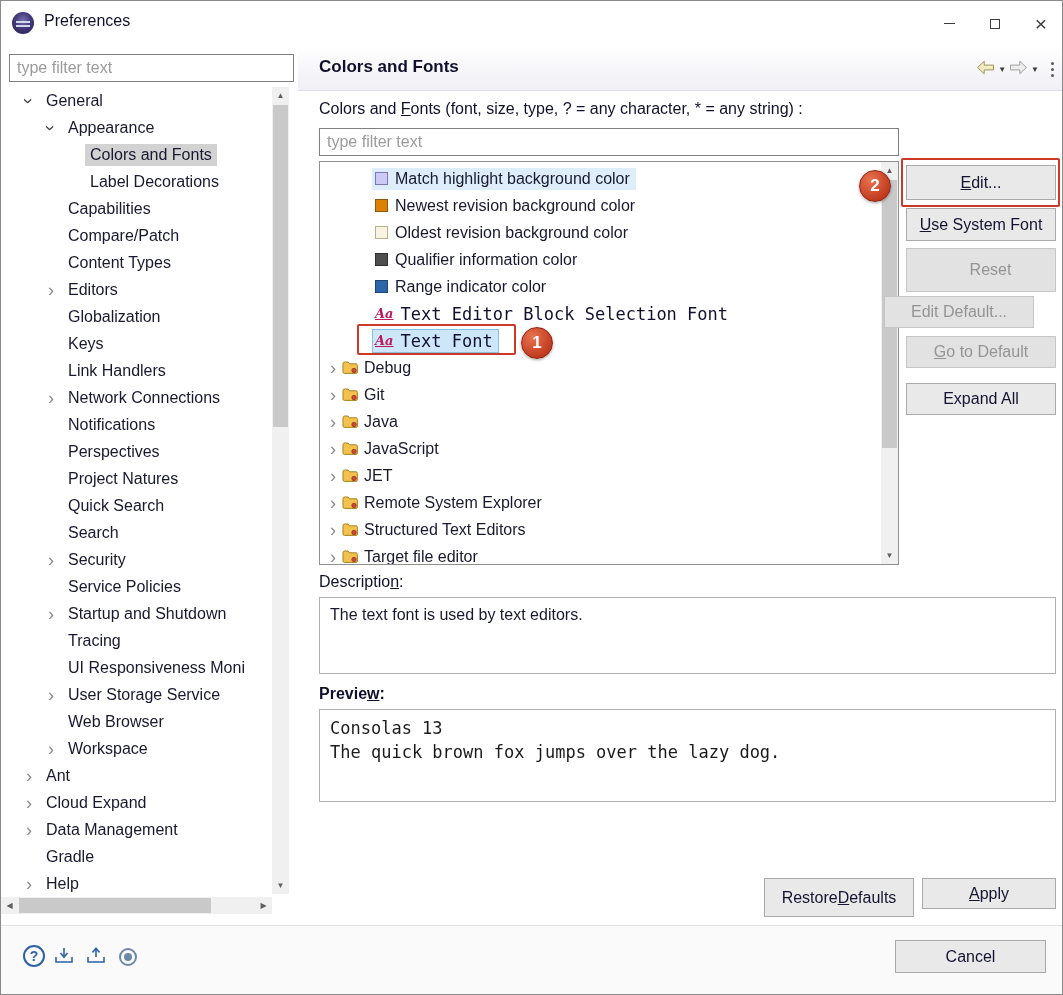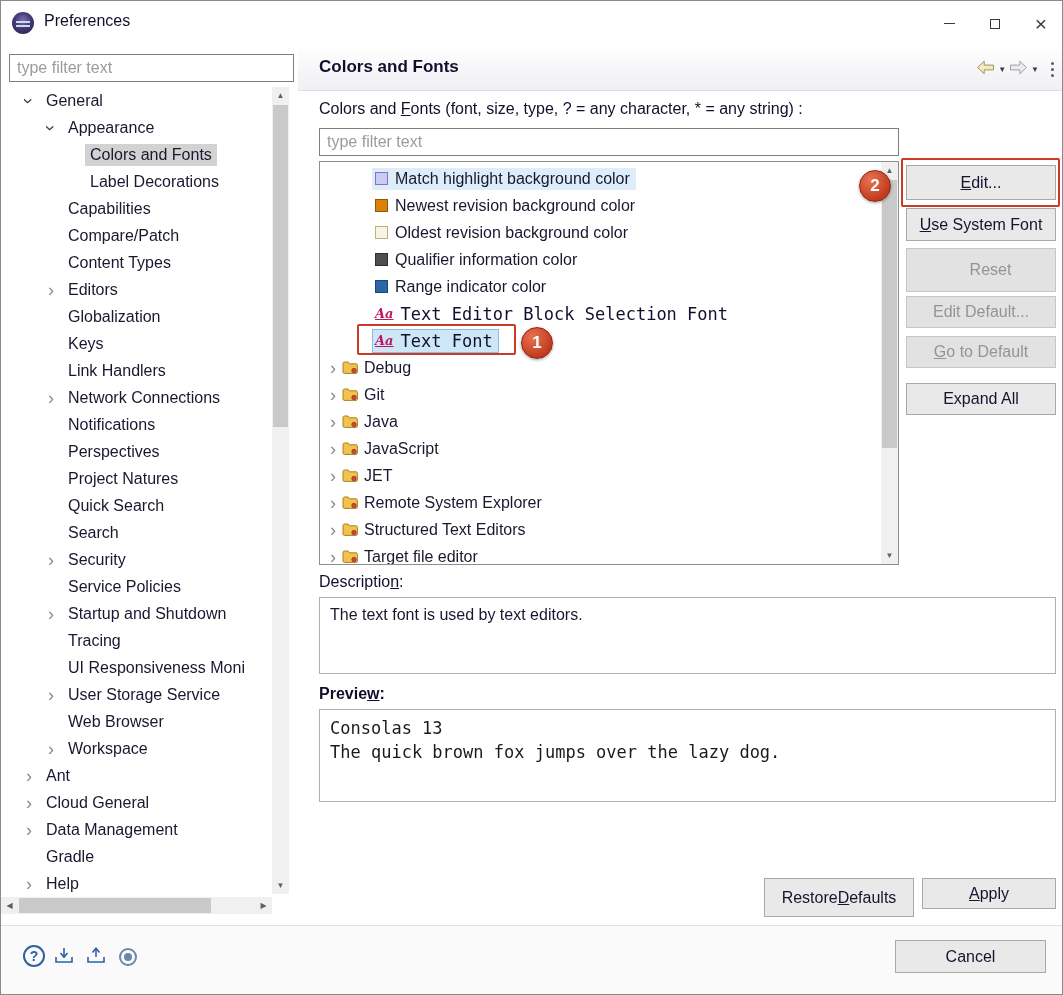--- a/index.html
+++ b/index.html
@@ -72,21 +72,21 @@
   .folder{display:inline-flex;margin-right:6px;flex:none;}
 
   
   button{font-family:inherit;cursor:default;}
   .btn{position:absolute;display:flex;align-items:center;justify-content:center;background:#e9e9e9;
     border:1px solid #a9a9a9;font-size:16px;color:#141430;}
   .btn.disabled{background:#e2e2e2;border-color:#c6c6c6;color:#949494;}
   #btn-edit{left:905px;top:164px;width:150px;height:35px;}
   #btn-usf{left:905px;top:207px;width:150px;height:33px;}
   #btn-reset{left:905px;top:247px;width:150px;height:44px;padding-left:19px;}
-  #btn-editdef{left:905px;top:295px;width:150px;height:32px;}
+  #btn-editdef{left:883px;top:295px;width:150px;height:32px;}
   #btn-goto{left:905px;top:335px;width:150px;height:32px;}
   #btn-expand{left:905px;top:382px;width:150px;height:32px;}
   #btn-restore{left:763px;top:877px;width:150px;height:39px;}
   #btn-apply{left:921px;top:877px;width:134px;height:31px;}
   #btn-applyclose{left:731px;top:939px;width:153px;height:33px;border:2px solid var(--default-button-border,#0067c0);background:#eef4fb;}
   #btn-cancel{left:894px;top:939px;width:151px;height:33px;}
 
   
   .sec-label{position:absolute;left:318px;font-size:16px;color:#10102c;}
   #desc-label{top:572px;} #prev-label{top:684px;font-weight:bold;}
@@ -234,21 +234,21 @@
       <div class="tree-row" style="padding-left: 30px;">
         <span class="chev">›</span>
         <span class="tree-label">Workspace</span>
       </div>
       <div class="tree-row" style="padding-left: 8px;">
         <span class="chev">›</span>
         <span class="tree-label">Ant</span>
       </div>
       <div class="tree-row" style="padding-left: 8px;">
         <span class="chev">›</span>
-        <span class="tree-label">Cloud General</span>
+        <span class="tree-label">Cloud Expand</span>
       </div>
       <div class="tree-row" style="padding-left: 8px;">
         <span class="chev">›</span>
         <span class="tree-label">Data Management</span>
       </div>
       <div class="tree-row" style="padding-left: 8px;">
         <span class="chev"></span>
         <span class="tree-label">Gradle</span>
       </div>
       <div class="tree-row" style="padding-left: 8px;">

